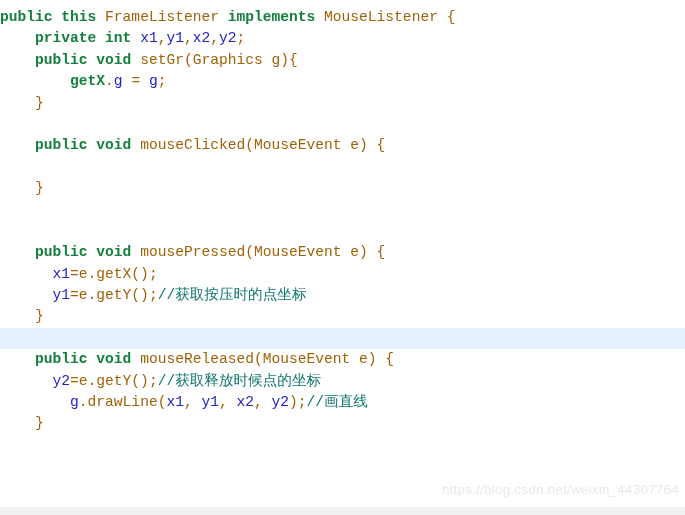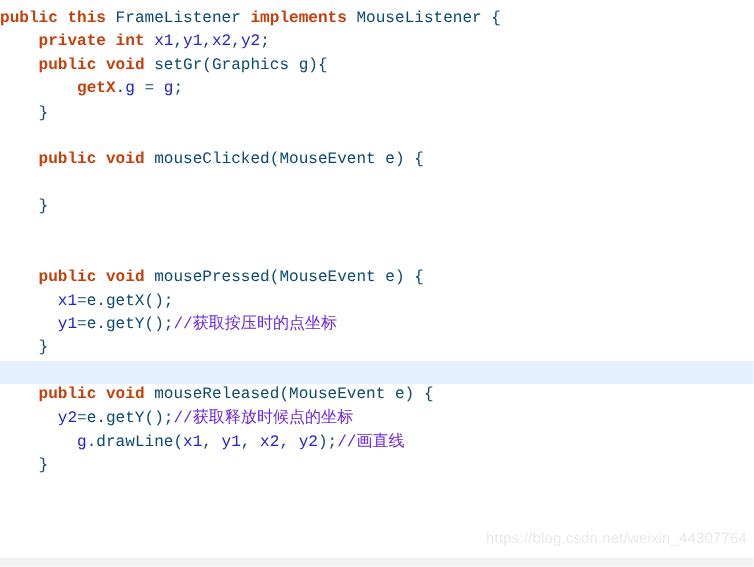--- a/index.html
+++ b/index.html
@@ -41,24 +41,24 @@
     font-family: "Liberation Mono", "DejaVu Sans Mono", monospace;
   }
   .code-line .txt {
     display: inline;
     white-space: pre;
   }
   .code-line.highlighted {
     background: #e4efff;
   }
   
-  .kw   { color: #c2410c; font-weight: bold; }
+  .kw   { color: #15803d; font-weight: bold; }
   .var  { color: #2222c8; }
-  .cmt  { color: #6d28d9; }
-  .pln  { color: #0c4a6e; }
+  .cmt  { color: #0f766e; }
+  .pln  { color: #a16207; }
   .lines-wrap {
     position: absolute;
     left: 0;
     top: 7px;
     width: 685px;
     z-index: 2;
   }
   .watermark {
     position: absolute;
     right: 6px;

